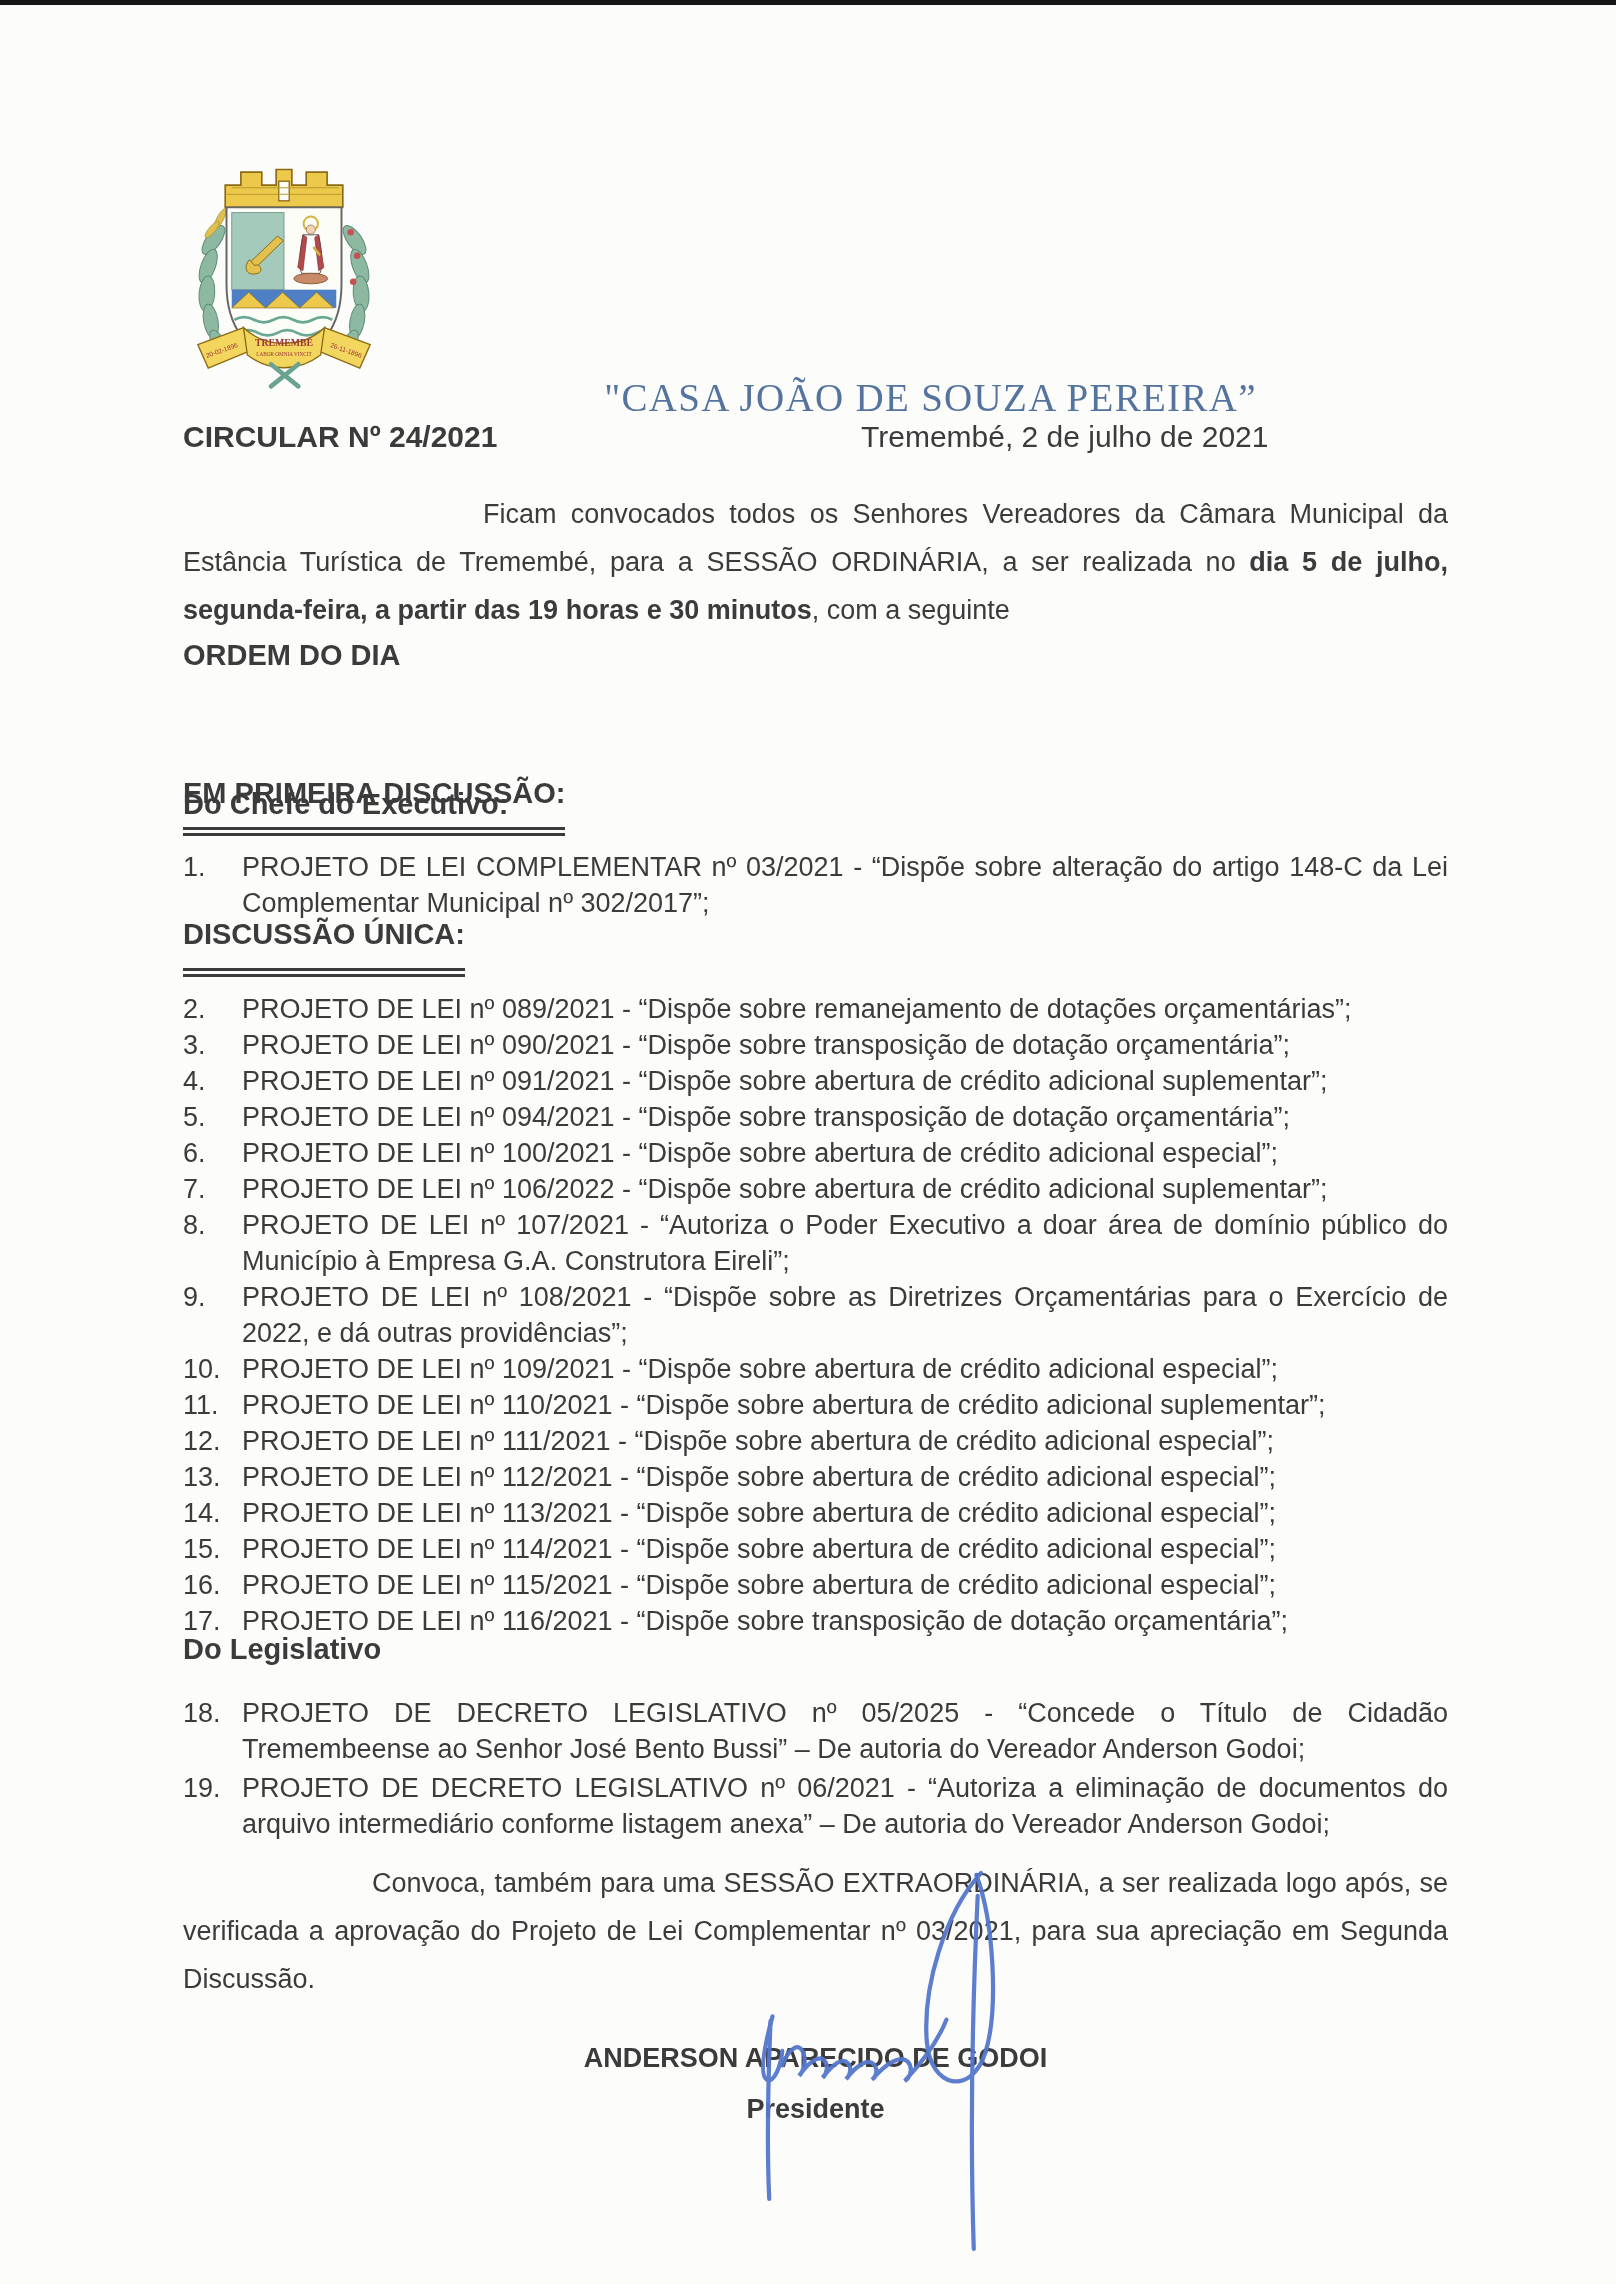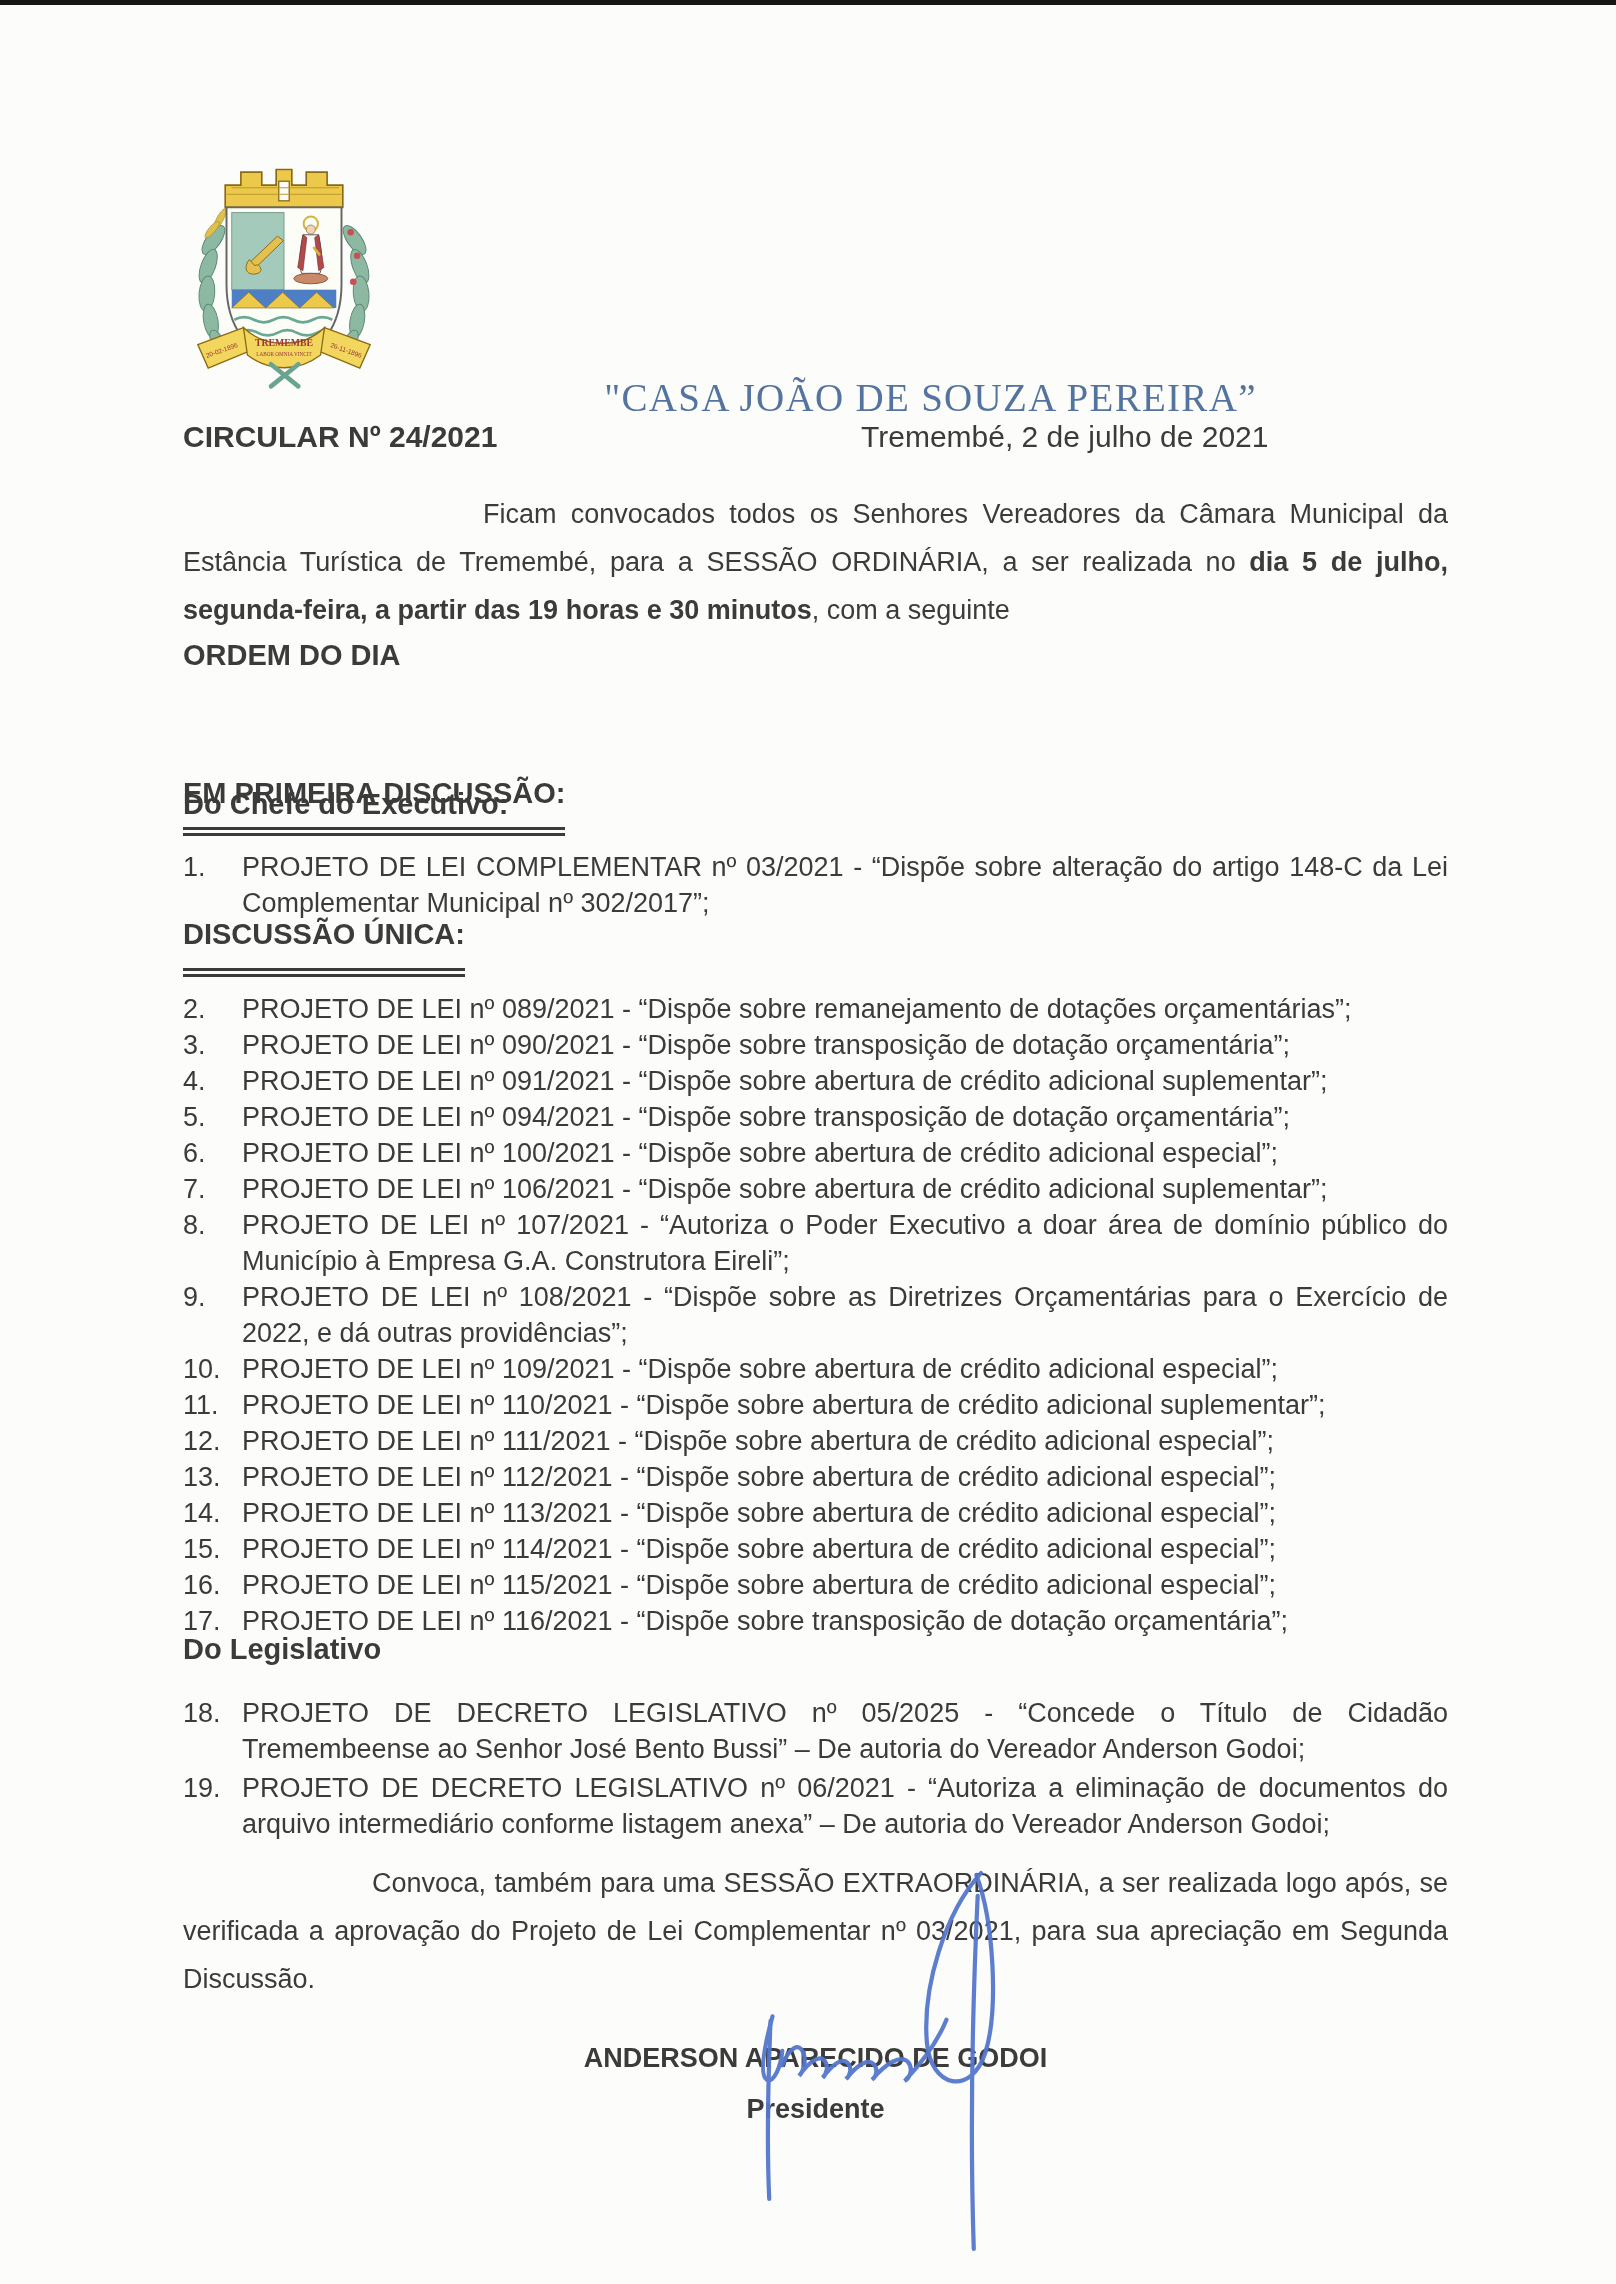--- a/index.html
+++ b/index.html
@@ -193,21 +193,21 @@
         <li>
         <span class="num">5.</span>
         <span class="txt">PROJETO DE LEI nº 094/2021 - “Dispõe sobre transposição de dotação orçamentária”;</span>
       </li>
         <li>
         <span class="num">6.</span>
         <span class="txt">PROJETO DE LEI nº 100/2021 - “Dispõe sobre abertura de crédito adicional especial”;</span>
       </li>
         <li>
         <span class="num">7.</span>
-        <span class="txt">PROJETO DE LEI nº 106/2021 - “Dispõe sobre abertura de crédito adicional suplementar”;</span>
+        <span class="txt">PROJETO DE LEI nº 106/2022 - “Dispõe sobre abertura de crédito adicional suplementar”;</span>
       </li>
         <li>
         <span class="num">8.</span>
         <span class="txt">PROJETO DE LEI nº 107/2021 - “Autoriza o Poder Executivo a doar área de domínio público do Município à Empresa G.A. Construtora Eireli”;</span>
       </li>
         <li>
         <span class="num">9.</span>
         <span class="txt">PROJETO DE LEI nº 108/2021 - “Dispõe sobre as Diretrizes Orçamentárias para o Exercício de 2022, e dá outras providências”;</span>
       </li>
         <li>

